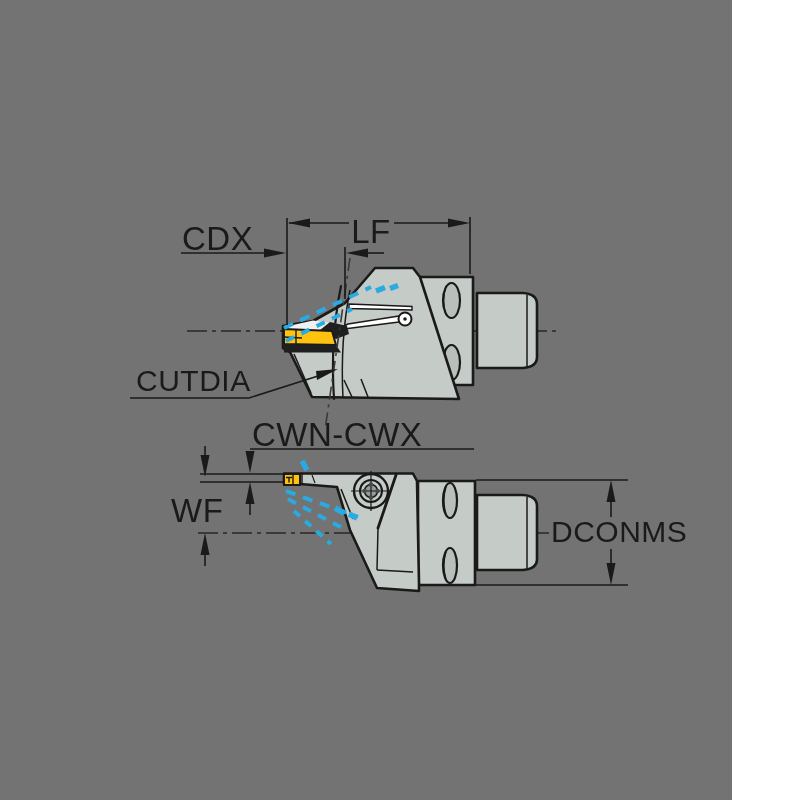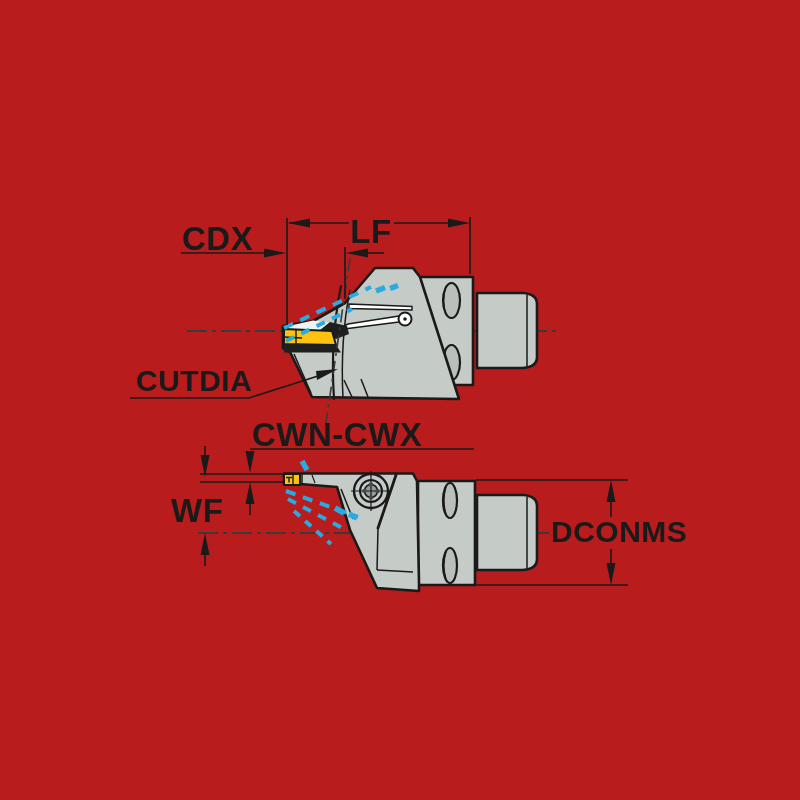--- a/index.html
+++ b/index.html
@@ -1,16 +1,16 @@
 <!DOCTYPE html>
 <html><head>
 <meta charset="utf-8">
 <style>
   html,body{margin:0;padding:0;background:#ffffff;}
-  .stage{width:800px;height:800px;position:relative;background:#b91c1c;overflow:hidden;font-weight:bold;}
+  .stage{width:732px;height:800px;position:relative;background:#737373;overflow:hidden;}
   svg{display:block;}
   
   .body-fill{fill:#C5CBC7;stroke:#1A1A1A;stroke-width:2.6;stroke-linejoin:round;}
   .oval{fill:#B9C0BC;stroke:#1A1A1A;stroke-width:2.2;}
   .line2{stroke:#1A1A1A;stroke-width:2.2;fill:none;stroke-linecap:round;}
   .line1{stroke:#1A1A1A;stroke-width:1.5;fill:none;}
   .thin{stroke:#1A1A1A;stroke-width:1.2;fill:none;}
   .dark{fill:#1F1F1F;stroke:none;}
   .pale{fill:#EFF2F0;stroke:none;}
   

